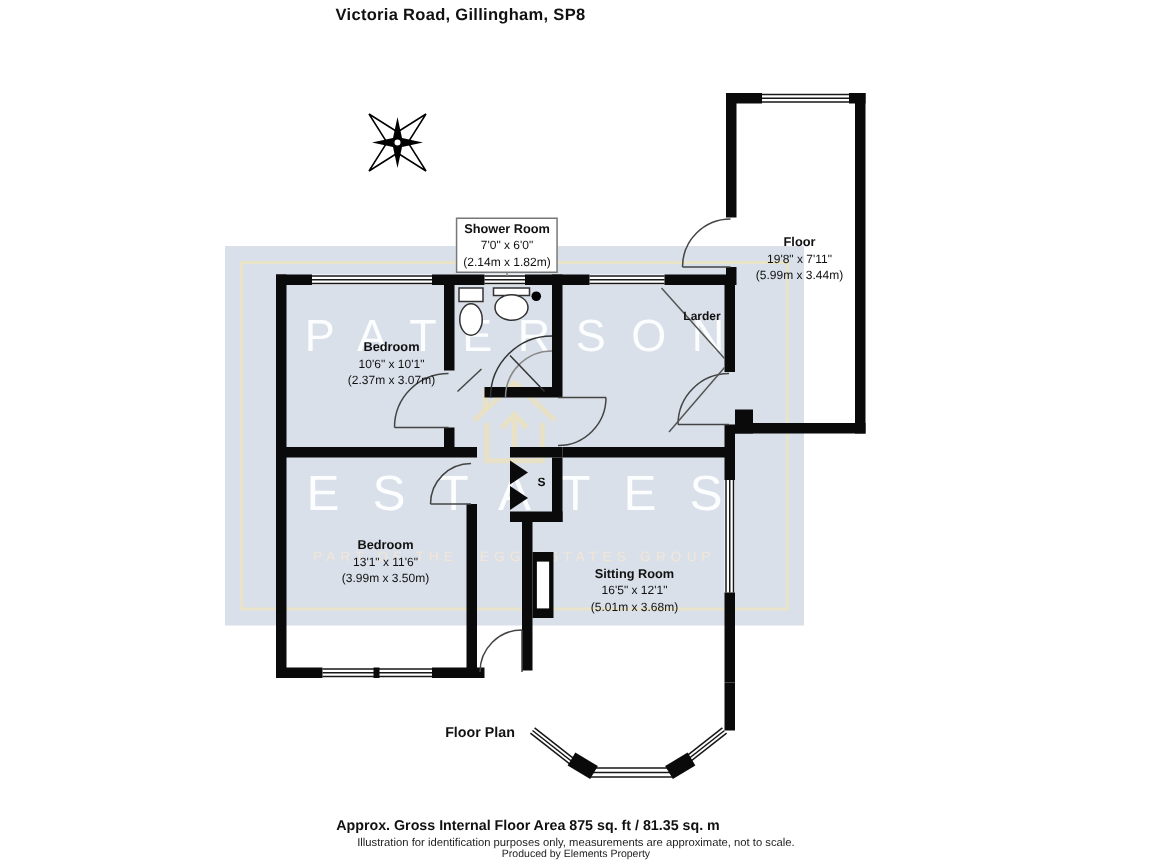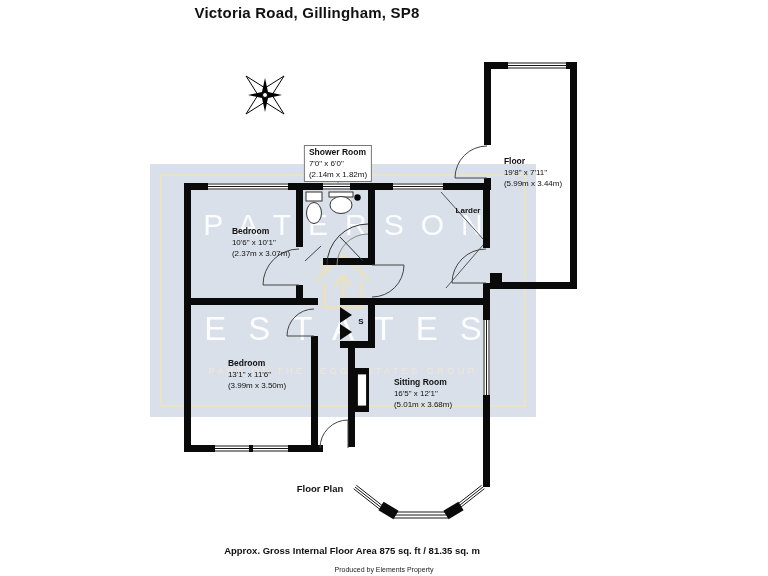--- a/index.html
+++ b/index.html
@@ -1,36 +1,36 @@
 <!DOCTYPE html>
 <html><head>
 <meta charset="utf-8">
 <style>
   html,body{margin:0;padding:0;background:#ffffff;}
   .stage{position:relative;width:768px;height:576px;background:#fff;overflow:hidden;
          font-family:"Liberation Sans", sans-serif;color:#111;}
   .title{position:absolute;left:0;top:4px;width:614px;text-align:center;
-         font-size:15px;font-weight:bold;letter-spacing:.2px;}
+         font-size:11px;font-weight:bold;letter-spacing:.2px;}
   
   .wm{position:absolute;left:150px;top:164px;width:386px;height:253px;
       background:rgba(186,198,215,0.55);}
   .wm-border{position:absolute;left:10px;top:10px;right:10px;bottom:10px;
       border:2px solid rgba(236,228,192,0.8);}
   .wm-l1{position:absolute;left:0;top:44px;width:100%;text-align:center;
       font-size:30px;letter-spacing:17px;padding-left:17px;box-sizing:border-box;
       color:rgba(255,255,255,0.92);}
   .wm-l2{position:absolute;left:0;top:146px;width:100%;text-align:center;
       font-size:33px;letter-spacing:22px;padding-left:22px;box-sizing:border-box;
       color:rgba(255,255,255,0.92);}
   .wm-sub{position:absolute;left:0;top:202px;width:100%;text-align:center;
       font-size:9px;letter-spacing:3.5px;color:rgba(243,231,214,0.95);}
   .wm-house{position:absolute;left:50%;top:118px;transform:translate(-50%,-50%);}
   svg.plan{position:absolute;left:0;top:0;}
   
-  .rlabel{position:absolute;transform:translateX(-50%);
+  .rlabel{position:absolute;transform:translateX(-50%);text-align:center;
           font-size:8px;line-height:11px;white-space:nowrap;color:#111;}
   .rlabel .rname{font-weight:bold;font-size:8.5px;}
   .labelbox{background:#fff;border:1px solid #777;padding:1px 4px;}
   .minilabel{position:absolute;transform:translateX(-50%);font-weight:bold;
              font-size:8px;white-space:nowrap;color:#111;}
   .fp-label{position:absolute;transform:translateX(-50%);font-weight:bold;
             font-size:9.5px;white-space:nowrap;color:#111;}
   .foot1{position:absolute;left:0;top:545px;width:704px;text-align:center;
          font-weight:bold;font-size:9.5px;}
   .foot2{position:absolute;left:0;top:557px;width:768px;text-align:center;font-size:7.5px;color:#222;}
@@ -250,15 +250,16 @@
 
   <div class="rlabel" style="left:423px;top:377px;">
     <div class="rname">Sitting Room</div>
     <div>16'5" x 12'1"</div>
     <div>(5.01m x 3.68m)</div>
   </div>
 
   <div class="fp-label" style="left:320px;top:483px;">Floor Plan</div>
 
   <div class="foot1">Approx. Gross Internal Floor Area 875 sq. ft / 81.35 sq. m</div>
+  <div class="foot2">Illustration for identification purposes only, measurements are approximate, not to scale.</div>
   <div class="foot3">Produced by Elements Property</div>
 
 </div>
 
 </body></html>

